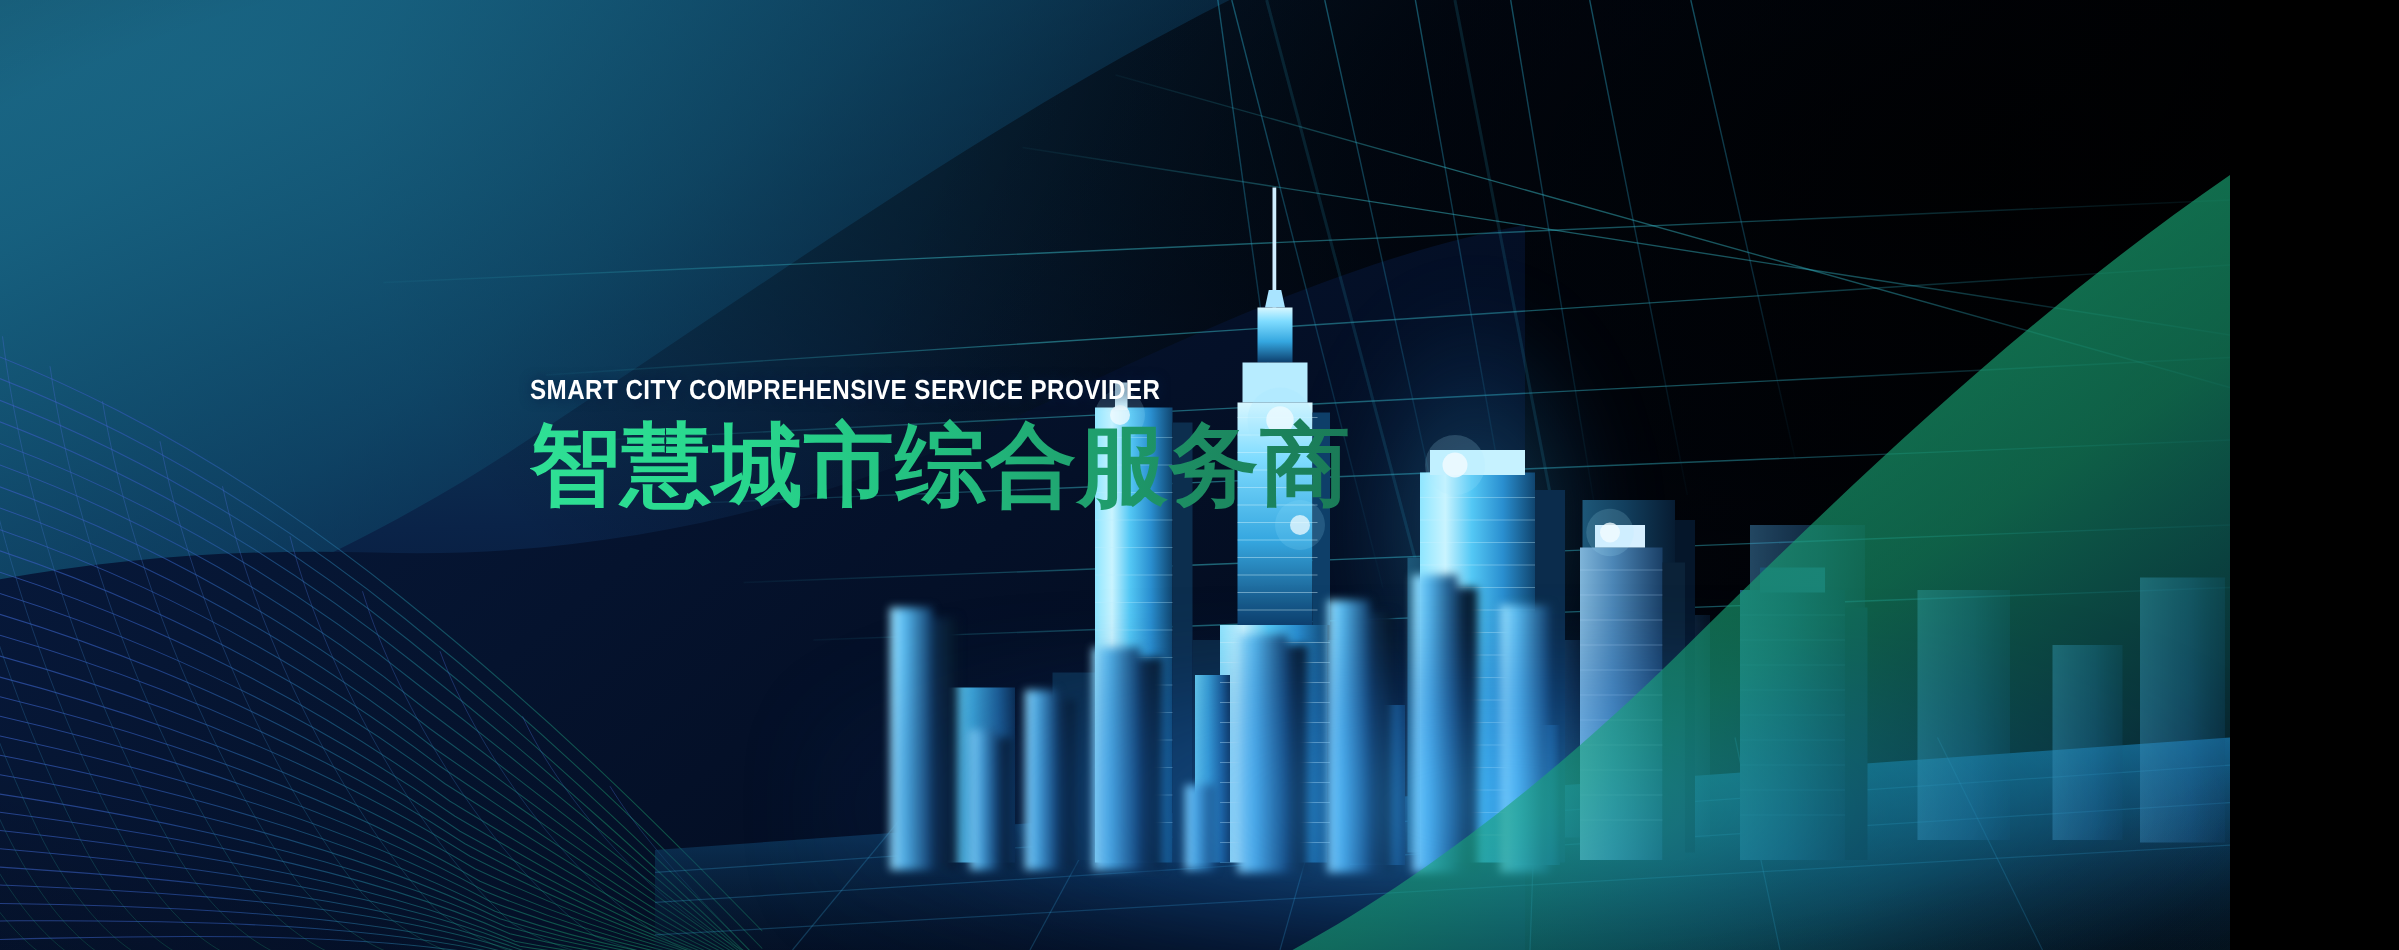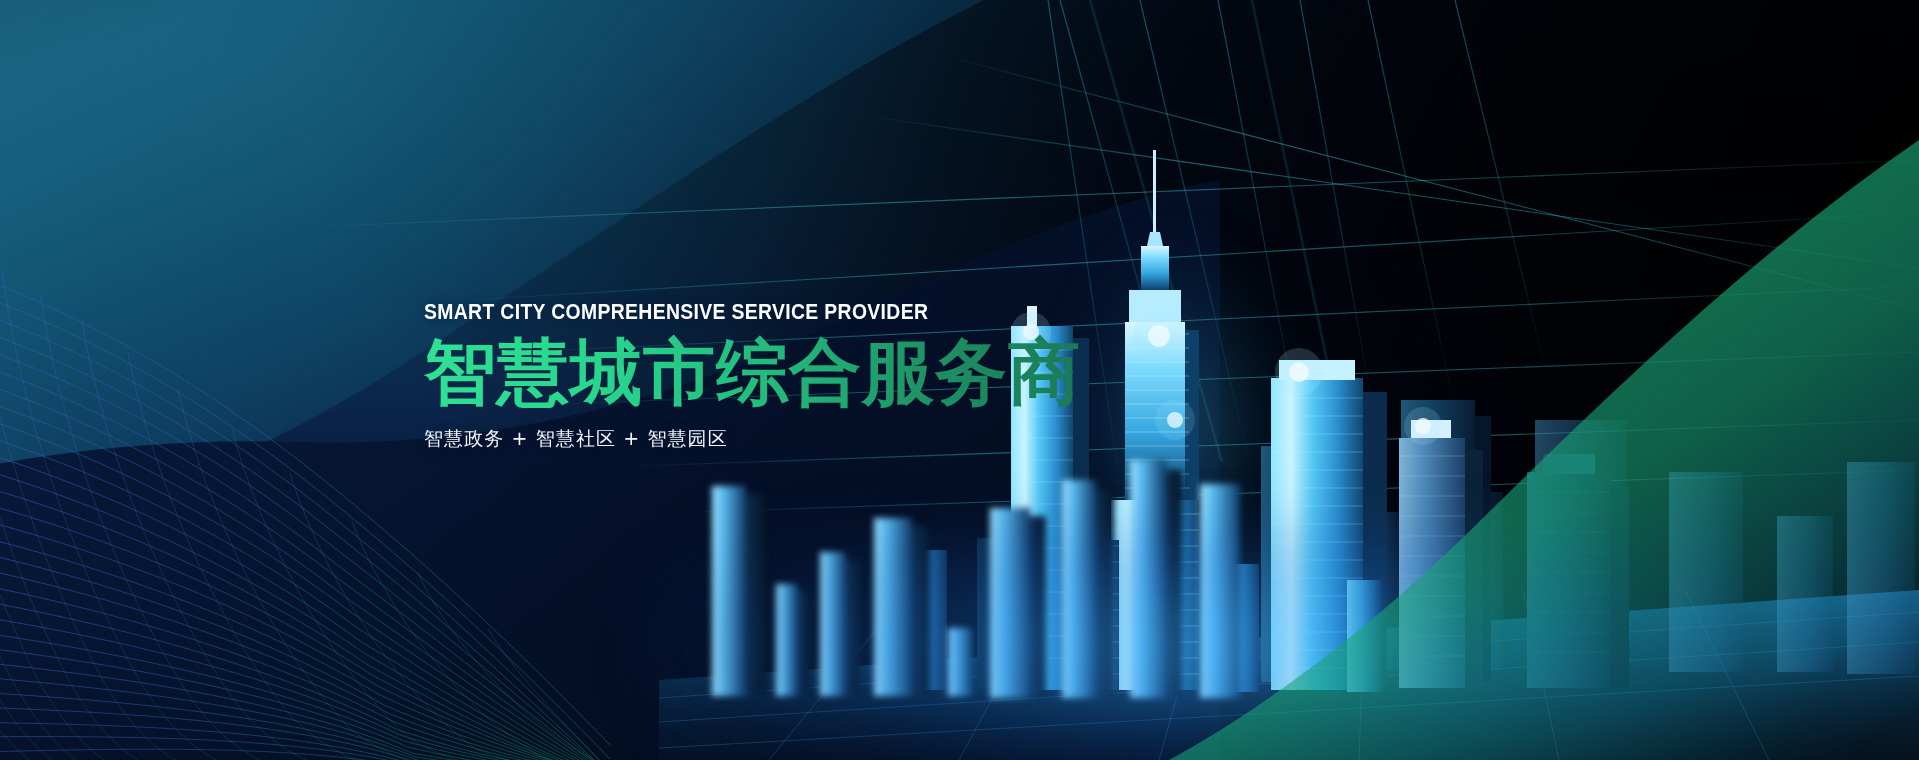--- a/index.html
+++ b/index.html
@@ -1,21 +1,21 @@
 <!DOCTYPE html>
 <html lang="zh"><head>
 <meta charset="utf-8">
 <title>Smart City Banner</title>
 <style>
   html,body{margin:0;padding:0;background:#000;}
   *{box-sizing:border-box;}
 
   #banner{
     position:relative;
-    width:1919px;
+    width:1784px;
     height:760px;
     overflow:hidden;
     font-family:"Liberation Sans","DejaVu Sans",sans-serif;
     background:#03070f;
   }
 
   
   .layer{position:absolute;inset:0;pointer-events:none;}
 
   .sky-base{
@@ -540,16 +540,15 @@
       </defs>
       <path d="M760,0 L760,620 L10,620 C120,560 230,472 330,372 C460,244 600,110 760,0 Z" fill="url(#gGreen)"></path>
     </svg>
   </div>
 
   <div class="layer vignette"></div>
 
   <div id="text-block">
     <div id="eyebrow">SMART CITY COMPREHENSIVE SERVICE PROVIDER</div>
     <div id="headline">智慧城市综合服务商</div>
-    <div id="subtitle">智慧政务 + 智慧社区 + 智慧园区</div>
   </div>
 
 </div>
 
 </body></html>

